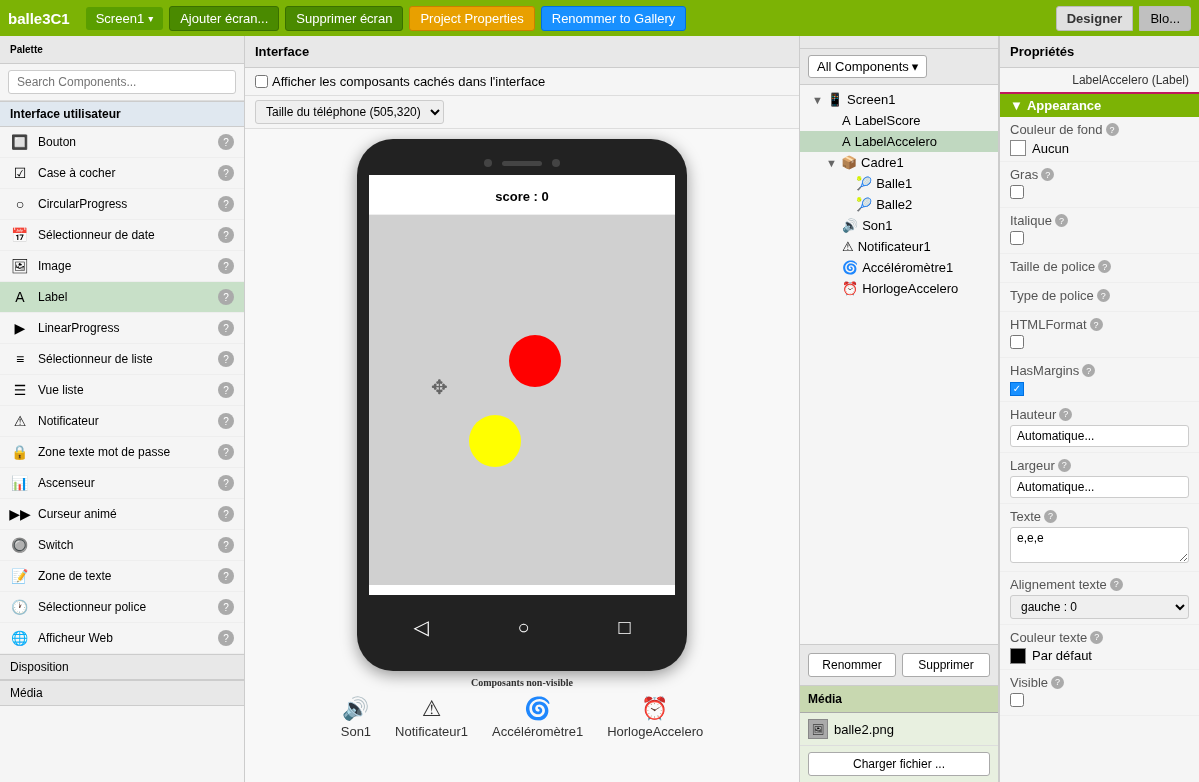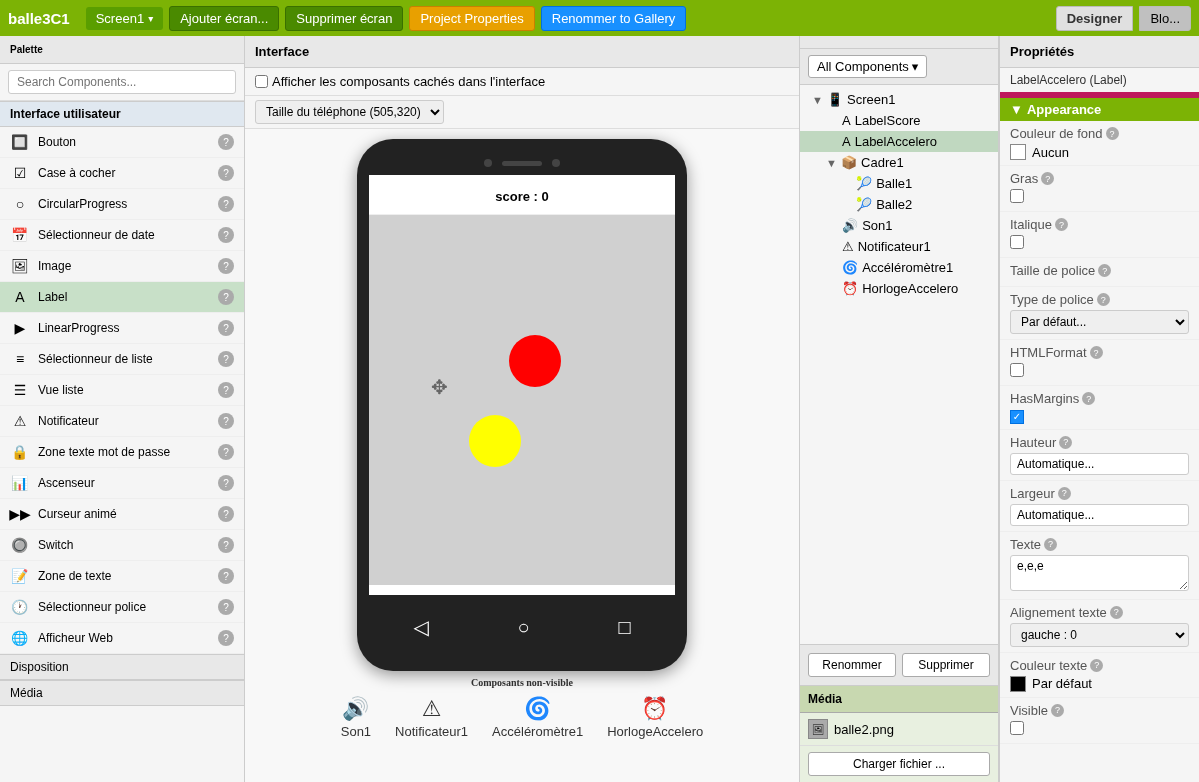--- a/index.html
+++ b/index.html
@@ -357,21 +357,22 @@
       background: #e8e8e8;
       padding: 8px 10px;
       font-weight: bold;
       font-size: 13px;
       border-bottom: 1px solid #ccc;
     }
     .props-subtitle {
       padding: 5px 10px;
       font-size: 12px;
       color: #333;
-      border-bottom: 6px solid #be185d;
+      border-bottom: 2px solid #be185d;
+      text-align: right;
     }
     .props-section-title {
       background: #7cb305;
       color: white;
       padding: 4px 10px;
       font-weight: bold;
       font-size: 12px;
       display: flex; align-items: center; gap: 4px;
     }
     .prop-row {
@@ -725,23 +726,21 @@
       <span>Italique</span>
       <span class="help">?</span>
     </div><input type="checkbox" class="prop-checkbox" style=""></div>
         <div class="prop-row"><div class="prop-label">
       <span>Taille de police</span>
       <span class="help">?</span>
     </div></div>
         <div class="prop-row"><div class="prop-label">
       <span>Type de police</span>
       <span class="help">?</span>
-    </div><select class="prop-select">
-        <option>Par défaut...</option>
-      </select></div>
+    </div></div>
         <div class="prop-row"><div class="prop-label">
       <span>HTMLFormat</span>
       <span class="help">?</span>
     </div><input type="checkbox" class="prop-checkbox" style=""></div>
         <div class="prop-row"><div class="prop-label">
       <span>HasMargins</span>
       <span class="help">?</span>
     </div><div class="checkbox-checked">✓</div></div>
         <div class="prop-row"><div class="prop-label">
       <span>Hauteur</span>

